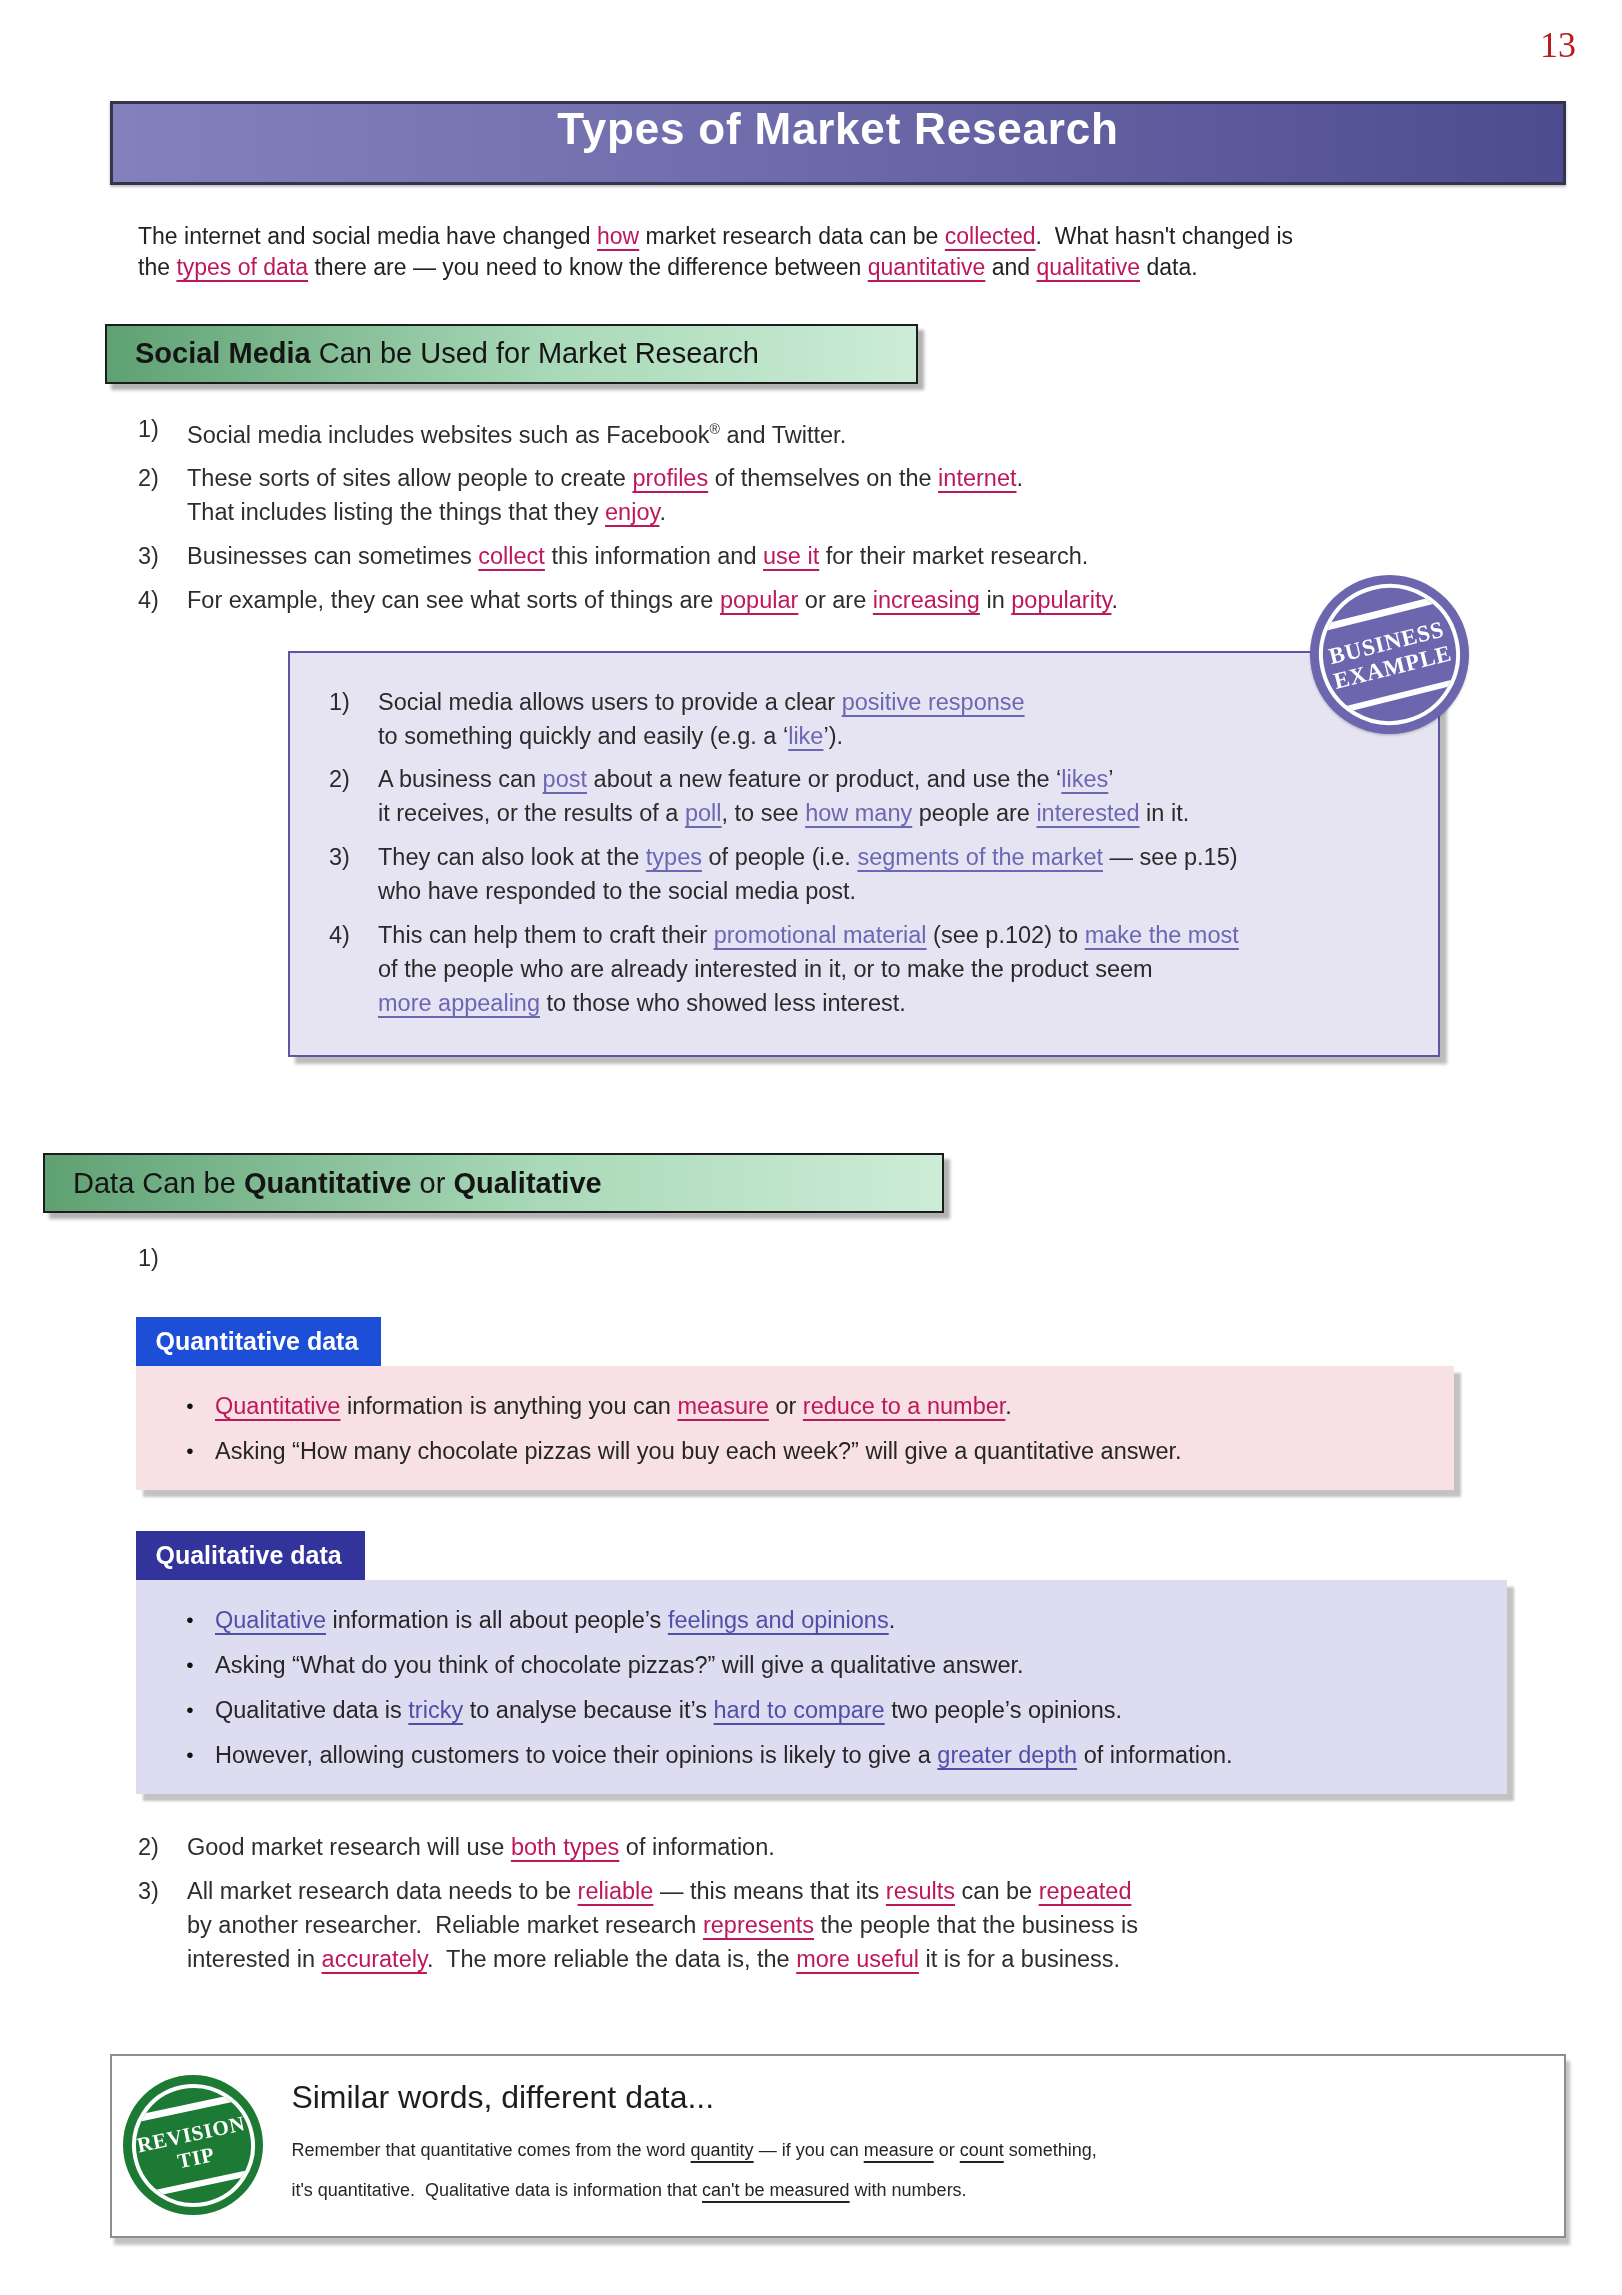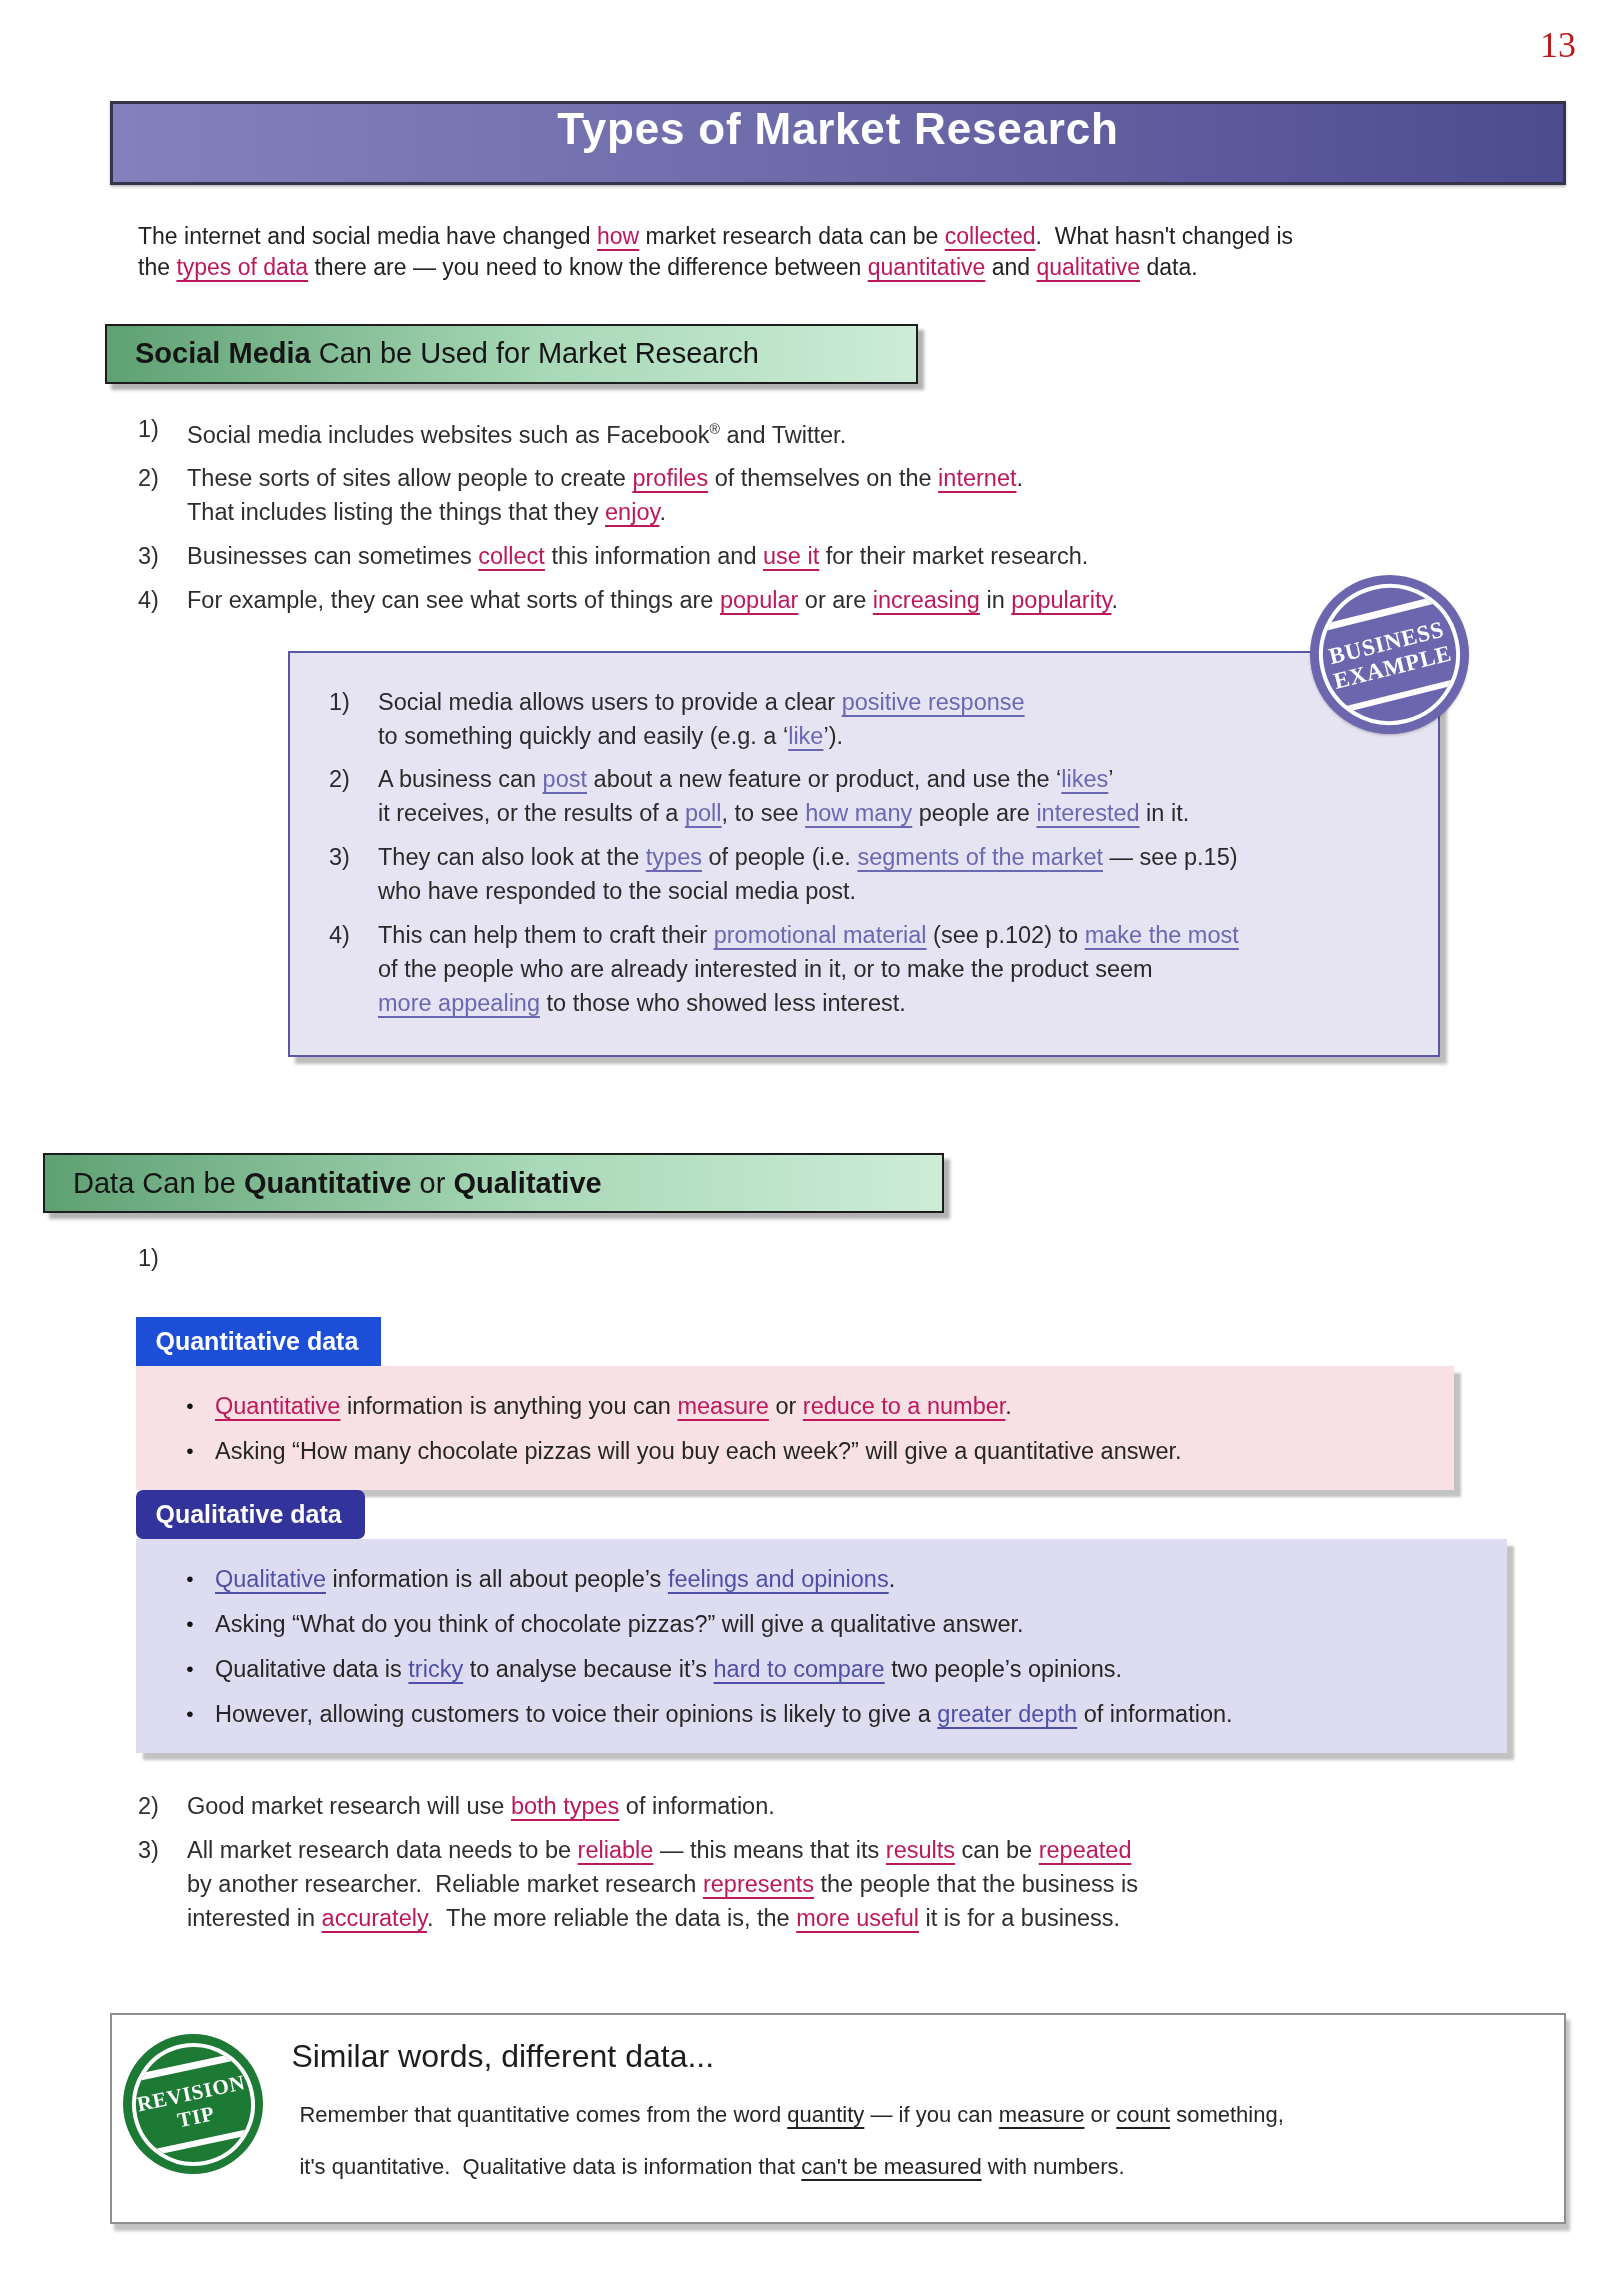--- a/index.html
+++ b/index.html
@@ -87,21 +87,21 @@
   .badge-business .badge-stripe.bottom{bottom:21px;}
   .badge-business .badge-text{font-size:23px;line-height:25px;}
   
   .data-label{
     display:inline-block;margin-left:136px;
     color:#ffffff;font-weight:bold;font-size:25px;
     padding:9.7px 23px 10.5px 19.5px;
     position:relative;z-index:2;
   }
   .label-quant{margin-top:32px;background:#1d4ed8;}
-  .label-qual{background:#32339b;border-radius:7px;}
+  .label-qual{margin-top:41px;background:#32339b;}
   .data-box{
     box-sizing:border-box;margin-left:136px;
     padding:24px 24px 23px 29px;
     position:relative;z-index:1;
     box-shadow:6.5px 6.5px 2.4px #c3c3c3;
   }
   .box-pink{width:1318px;background:#f7e1e4;}
   .box-lav{width:1371px;background:#dedcf0;}
   .bullet-li{display:flex;margin-bottom:13px;}
   .bullet-li:last-child{margin-bottom:0;}
@@ -119,21 +119,21 @@
   }
   .badge-revision{
     width:140px;height:140px;background:#1c7a35;margin-top:6.5px;
   }
   .badge-revision .badge-inner{width:115px;height:115px;transform:rotate(-12deg);background:#1c7a35;}
   .badge-revision .badge-stripe.top{top:16px;}
   .badge-revision .badge-stripe.bottom{bottom:16px;}
   .badge-revision .badge-text{font-size:21px;line-height:24px;}
   .tip-content{padding-top:4.9px;}
   .tip-title{font-size:32px;font-weight:400;color:#1d1d1d;margin:4.9px 0 14.6px 0;}
-  .tip-body{font-size:22px;line-height:52px;color:#262626;white-space:pre-wrap;margin:8px;}
+  .tip-body{font-size:18px;line-height:40px;color:#262626;white-space:pre-wrap;margin:0;}
   
   .seg-b{font-weight:bold;}
   .seg-r{color:#be185d;text-decoration:underline;text-decoration-thickness:1.6px;text-underline-offset:4.9px;}
   .seg-p{color:#6b67b3;text-decoration:underline;text-decoration-thickness:1.6px;text-underline-offset:4.9px;}
   .seg-q{color:#4f4fa8;text-decoration:underline;text-decoration-thickness:1.6px;text-underline-offset:4.9px;}
   .seg-k{color:#222;text-decoration:underline;text-decoration-thickness:1.6px;text-underline-offset:4.9px;}
   .seg-sup{vertical-align:super;font-size:60%;}
 </style>
 </head>
 <body>

